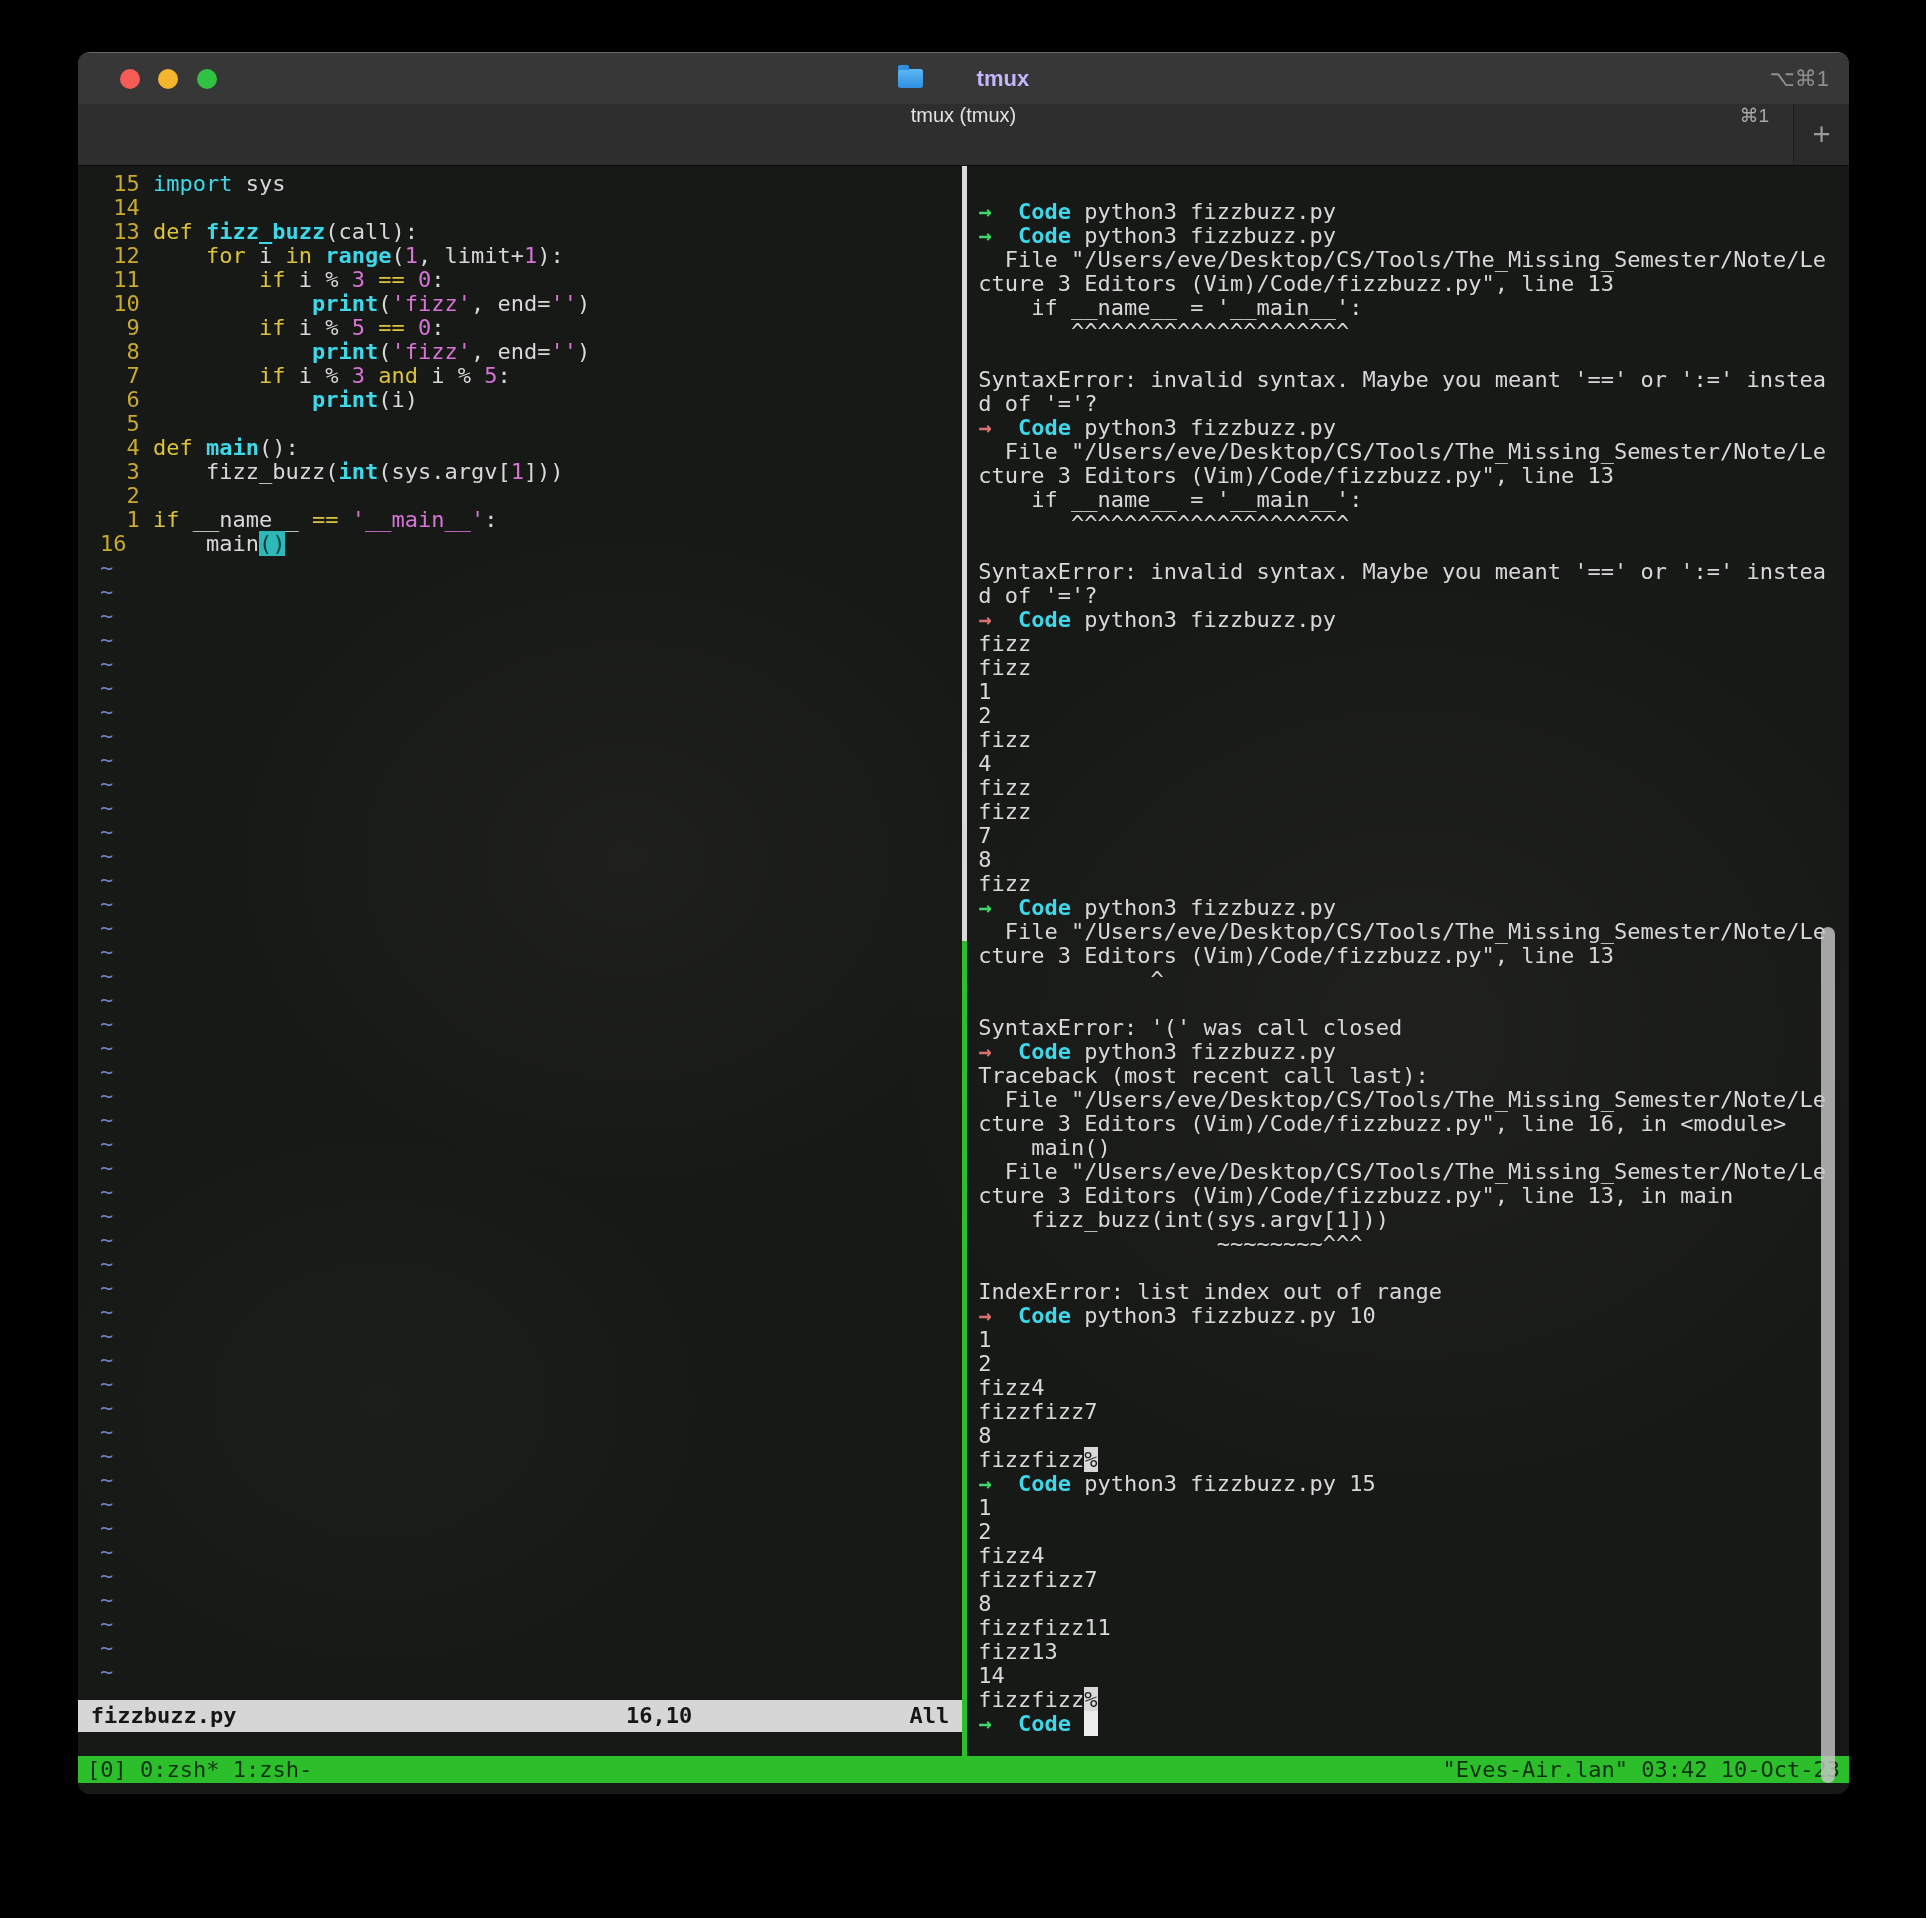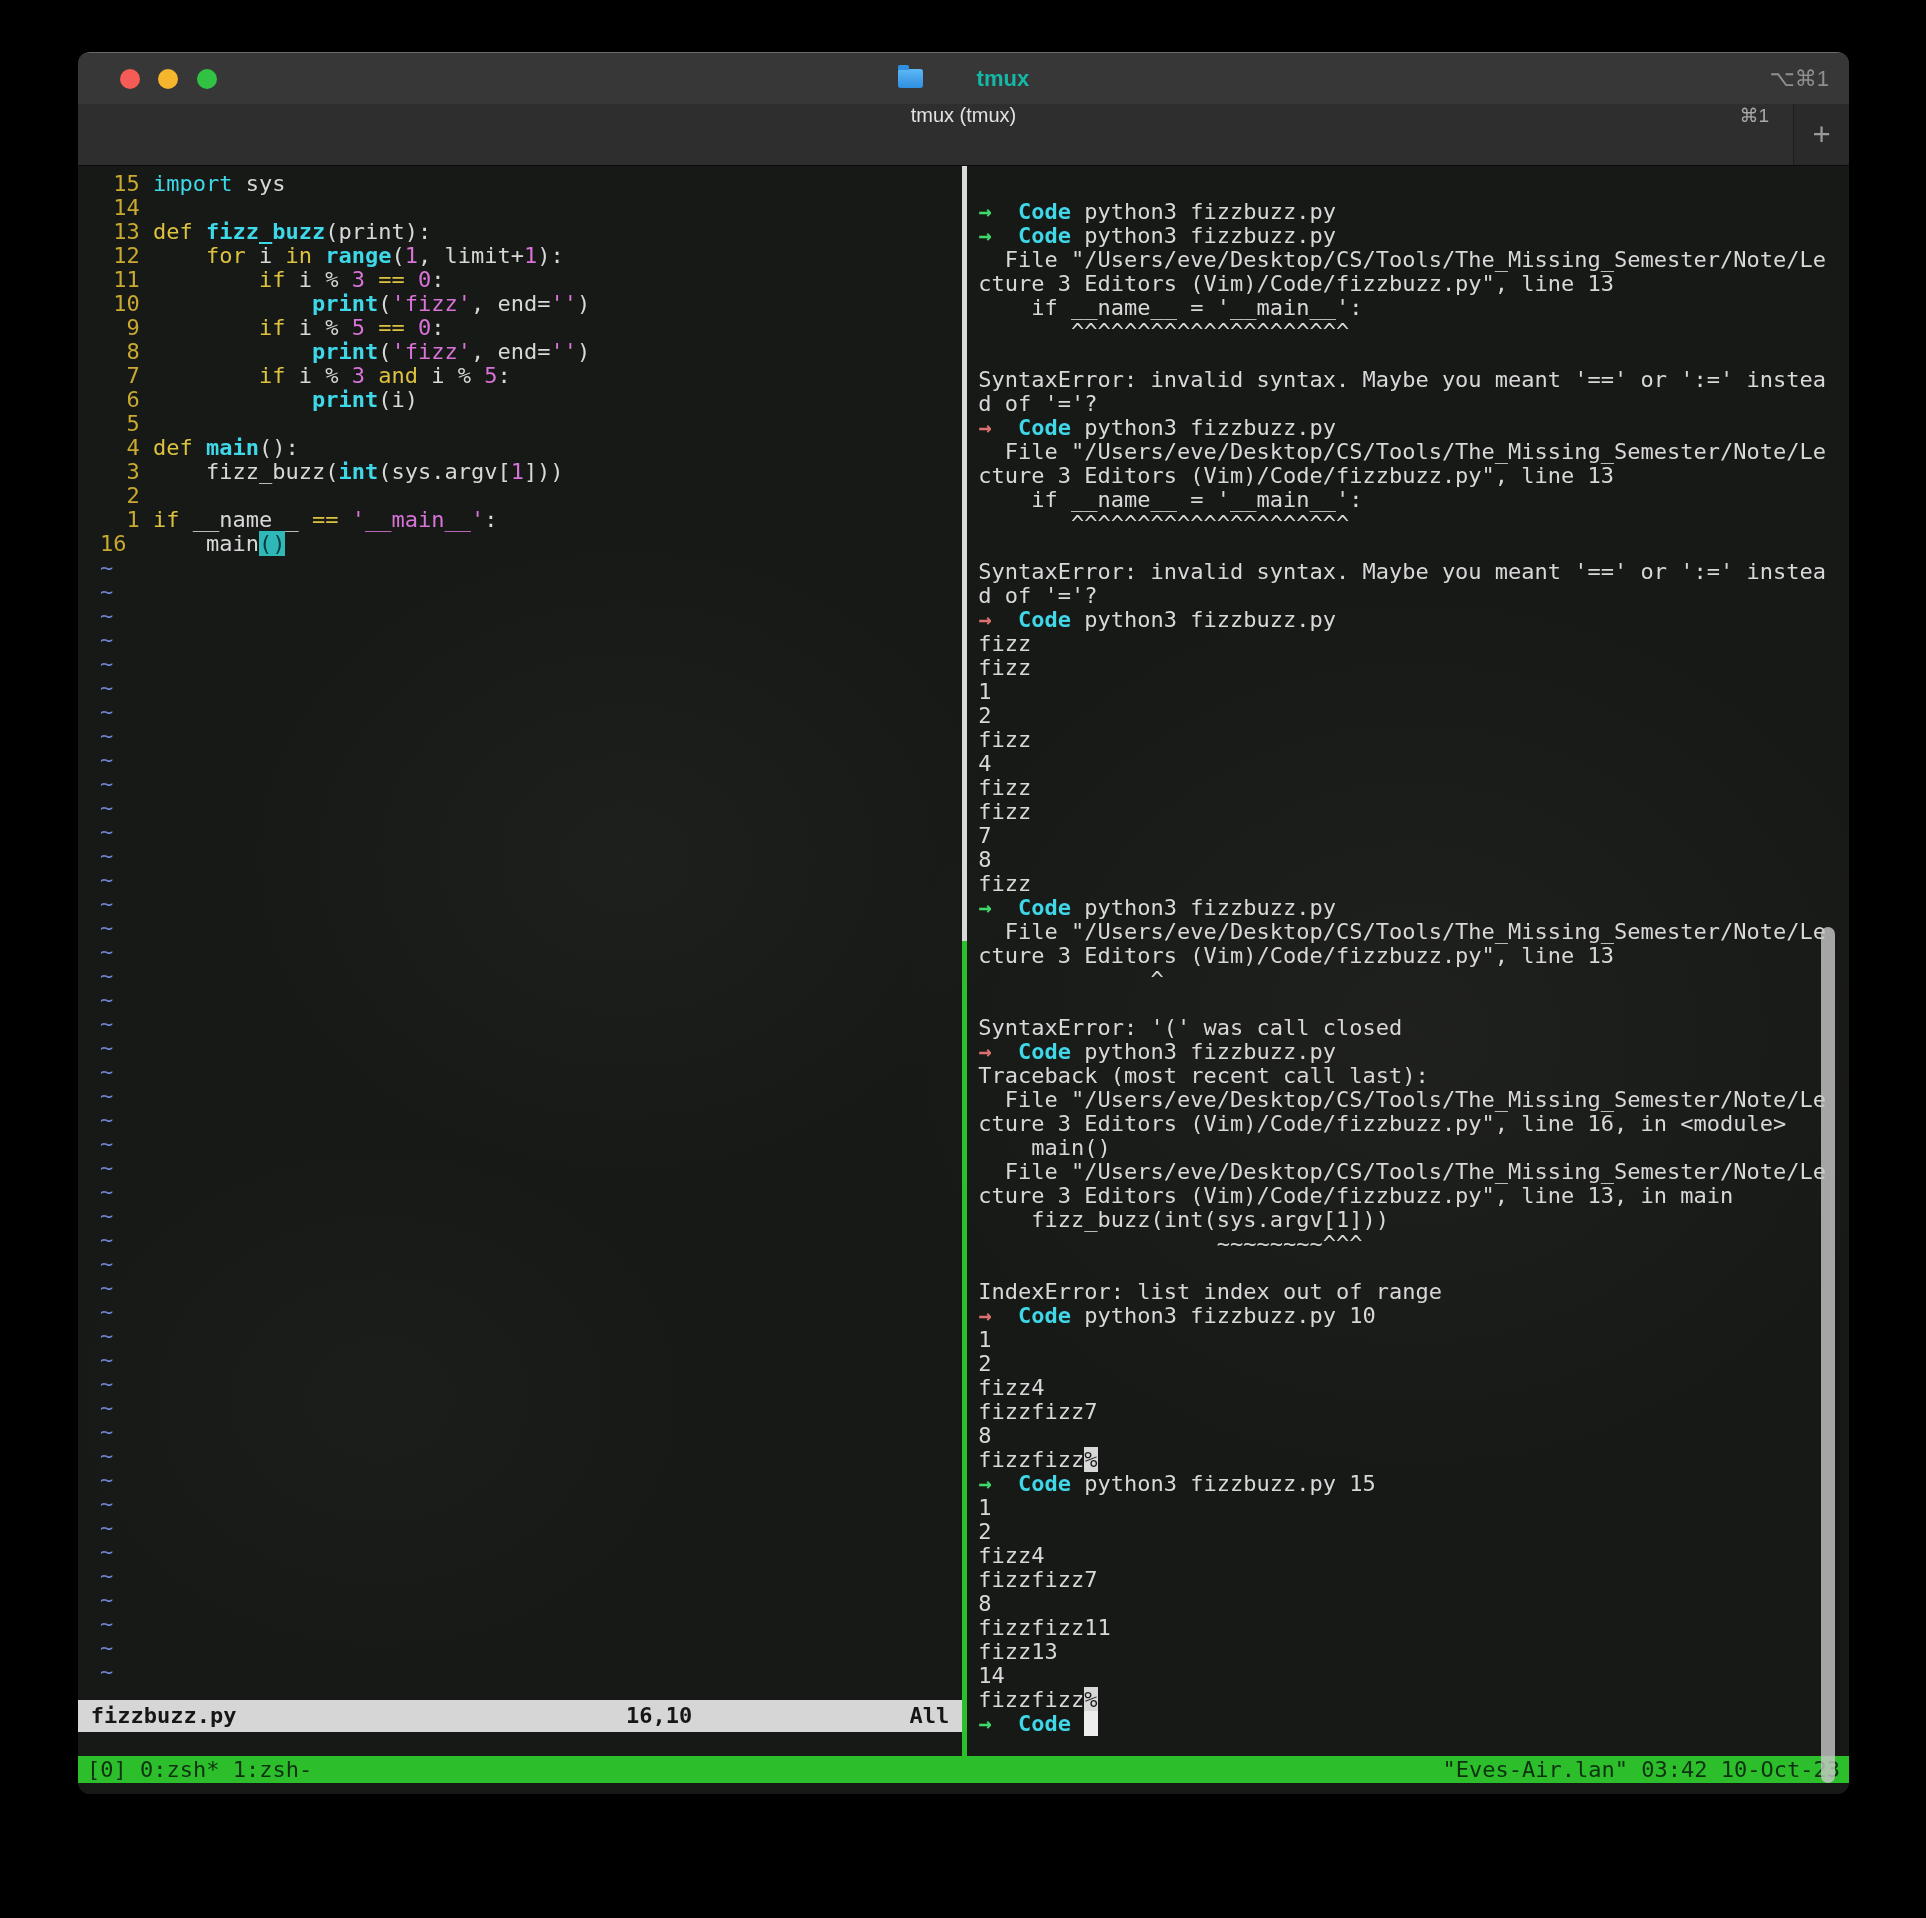--- a/index.html
+++ b/index.html
@@ -11,21 +11,21 @@
   
   .titlebar{height:51px;background:#373737;position:relative;display:flex;align-items:center;}
   .traffic{position:absolute;left:42px;top:0;height:100%;display:flex;align-items:center;gap:18.3px;}
   .tl{width:20px;height:20px;border-radius:50%;}
   .tl.red{background:#f55c55;}
   .tl.yellow{background:#f5b62e;}
   .tl.green{background:#31c244;}
   .title-center{position:absolute;left:0;right:0;display:flex;justify-content:center;align-items:center;gap:9.1px;}
   .folder-icon{width:25.6px;height:19px;background:linear-gradient(#5db8f5,#2f8fe0);border-radius:2.7px;position:relative;}
   .folder-icon::before{content:"";position:absolute;top:-3.7px;left:0;width:11px;height:4.6px;background:#2f8fe0;border-radius:1.8px 1.8px 0 0;}
-  .win-title{font-size:22px;font-weight:bold;color:#14b8a6;margin-left:44px;}
+  .win-title{font-size:22px;font-weight:bold;color:#c4b5fd;margin-left:44px;}
   .title-shortcut{position:absolute;right:20px;font-size:22px;color:#8f8f8f;}
 
   
   .tabbar{height:61px;background:#2e2e2e;position:relative;display:flex;align-items:flex-start;justify-content:center;border-bottom:0.9px solid #0c0c0c;}
   .tab-title{font-size:20px;color:#e2e2e2;}
   .tab-shortcut{position:absolute;right:80px;font-size:19px;color:#a8a8a8;}
   .newtab{position:absolute;right:0;top:0;width:55px;height:100%;background:#2a2a2a;border-left:0.9px solid #1d1d1d;
     display:flex;align-items:center;justify-content:center;font-size:31px;font-weight:300;color:#9a9a9a;}
 
   
@@ -98,21 +98,21 @@
     <div class="newtab">+</div>
   </div>
 
   <div class="term">
     <div class="panes">
 
       <div class="pane-left">
         <div id="vim-lines">
             <div class="trow"><span class="sg-ln"> 15 </span><span class="sg-cn">import</span><span class="sg-w"> sys</span></div>
             <div class="trow"><span class="sg-ln"> 14 </span></div>
-            <div class="trow"><span class="sg-ln"> 13 </span><span class="sg-y">def</span><span class="sg-w"> </span><span class="sg-c">fizz_buzz</span><span class="sg-w">(print):</span></div>
+            <div class="trow"><span class="sg-ln"> 13 </span><span class="sg-y">def</span><span class="sg-w"> </span><span class="sg-c">fizz_buzz</span><span class="sg-w">(call):</span></div>
             <div class="trow"><span class="sg-ln"> 12 </span><span class="sg-w">    </span><span class="sg-y">for</span><span class="sg-w"> i </span><span class="sg-y">in</span><span class="sg-w"> </span><span class="sg-c">range</span><span class="sg-w">(</span><span class="sg-m">1</span><span class="sg-w">, limit+</span><span class="sg-m">1</span><span class="sg-w">):</span></div>
             <div class="trow"><span class="sg-ln"> 11 </span><span class="sg-w">        </span><span class="sg-y">if</span><span class="sg-w"> i % </span><span class="sg-m">3</span><span class="sg-w"> </span><span class="sg-y">==</span><span class="sg-w"> </span><span class="sg-m">0</span><span class="sg-w">:</span></div>
             <div class="trow"><span class="sg-ln"> 10 </span><span class="sg-w">            </span><span class="sg-c">print</span><span class="sg-w">(</span><span class="sg-m">'fizz'</span><span class="sg-w">, end=</span><span class="sg-m">''</span><span class="sg-w">)</span></div>
             <div class="trow"><span class="sg-ln">  9 </span><span class="sg-w">        </span><span class="sg-y">if</span><span class="sg-w"> i % </span><span class="sg-m">5</span><span class="sg-w"> </span><span class="sg-y">==</span><span class="sg-w"> </span><span class="sg-m">0</span><span class="sg-w">:</span></div>
             <div class="trow"><span class="sg-ln">  8 </span><span class="sg-w">            </span><span class="sg-c">print</span><span class="sg-w">(</span><span class="sg-m">'fizz'</span><span class="sg-w">, end=</span><span class="sg-m">''</span><span class="sg-w">)</span></div>
             <div class="trow"><span class="sg-ln">  7 </span><span class="sg-w">        </span><span class="sg-y">if</span><span class="sg-w"> i % </span><span class="sg-m">3</span><span class="sg-w"> </span><span class="sg-y">and</span><span class="sg-w"> i % </span><span class="sg-m">5</span><span class="sg-w">:</span></div>
             <div class="trow"><span class="sg-ln">  6 </span><span class="sg-w">            </span><span class="sg-c">print</span><span class="sg-w">(i)</span></div>
             <div class="trow"><span class="sg-ln">  5 </span></div>
             <div class="trow"><span class="sg-ln">  4 </span><span class="sg-y">def</span><span class="sg-w"> </span><span class="sg-c">main</span><span class="sg-w">():</span></div>
             <div class="trow"><span class="sg-ln">  3 </span><span class="sg-w">    fizz_buzz(</span><span class="sg-c">int</span><span class="sg-w">(sys.argv[</span><span class="sg-m">1</span><span class="sg-w">]))</span></div>

